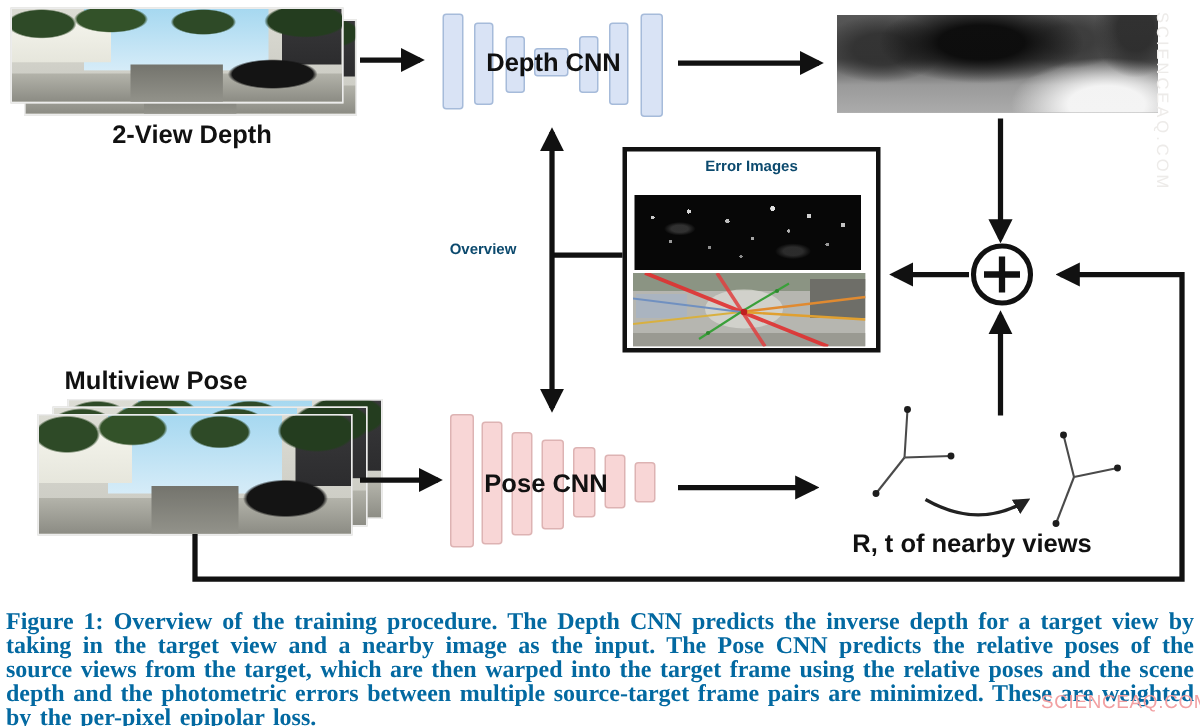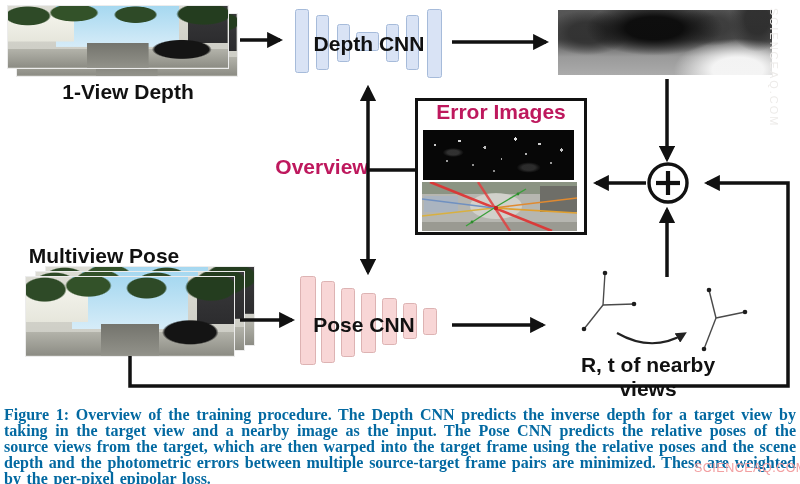--- a/index.html
+++ b/index.html
@@ -1,22 +1,22 @@
 <!DOCTYPE html>
 <html><head>
 <meta charset="utf-8">
 <style>
   html,body{margin:0;padding:0;background:#fff;}
   #fig{position:relative;width:800px;height:484px;background:#fff;overflow:hidden;
        font-family:"Liberation Sans",sans-serif;}
   .abs{position:absolute;}
 
   
-  .dlabel{font-weight:bold;color:#111;font-size:21px;text-align:center;}
-  .slabel{font-weight:bold;color:#be185d;font-size:21px;text-align:center;line-height:19px;}
+  .dlabel{font-weight:bold;color:#111;font-size:17px;text-align:center;}
+  .slabel{font-weight:bold;color:#0c4a6e;font-size:10px;text-align:center;line-height:19px;}
 
   
   .bar{position:absolute;border-radius:2.5px;box-sizing:border-box;}
   .bar.blue{background:#d9e3f5;border:1.5px solid #a6bbda;}
   .bar.pink{background:#f8d6d6;border:1.5px solid #ddb3b3;}
 
   
   .street{position:absolute;border:1px solid #ececec;box-sizing:border-box;
     background-color:#cfcfc7;background-repeat:no-repeat;
     background-image:
@@ -94,21 +94,21 @@
 
   svg.overlay{position:absolute;left:0;top:0;pointer-events:none;}
 </style>
 </head>
 <body>
 
 <div id="fig">
 
   <div class="street abs" style="left:16px;top:13px;width:222px;height:64px;"></div>
   <div class="street abs" style="left:7px;top:5px;width:222px;height:64px;"></div>
-  <div class="dlabel abs" style="left:28px;top:80px;width:200px;">1-View Depth</div>
+  <div class="dlabel abs" style="left:28px;top:80px;width:200px;">2-View Depth</div>
 
   <div>
     <div class="bar blue" style="left:295px;top:9px;width:14px;height:64px;"></div>
     <div class="bar blue" style="left:316px;top:15px;width:13px;height:55px;"></div>
     <div class="bar blue" style="left:337px;top:24px;width:13px;height:38px;"></div>
     <div class="bar blue" style="left:356px;top:32px;width:23px;height:19px;"></div>
     <div class="bar blue" style="left:386px;top:24px;width:13px;height:38px;"></div>
     <div class="bar blue" style="left:406px;top:15px;width:13px;height:55px;"></div>
     <div class="bar blue" style="left:427px;top:9px;width:15px;height:69px;"></div>
     <div class="dlabel abs" style="left:294px;top:32px;width:150px;">Depth CNN</div>

